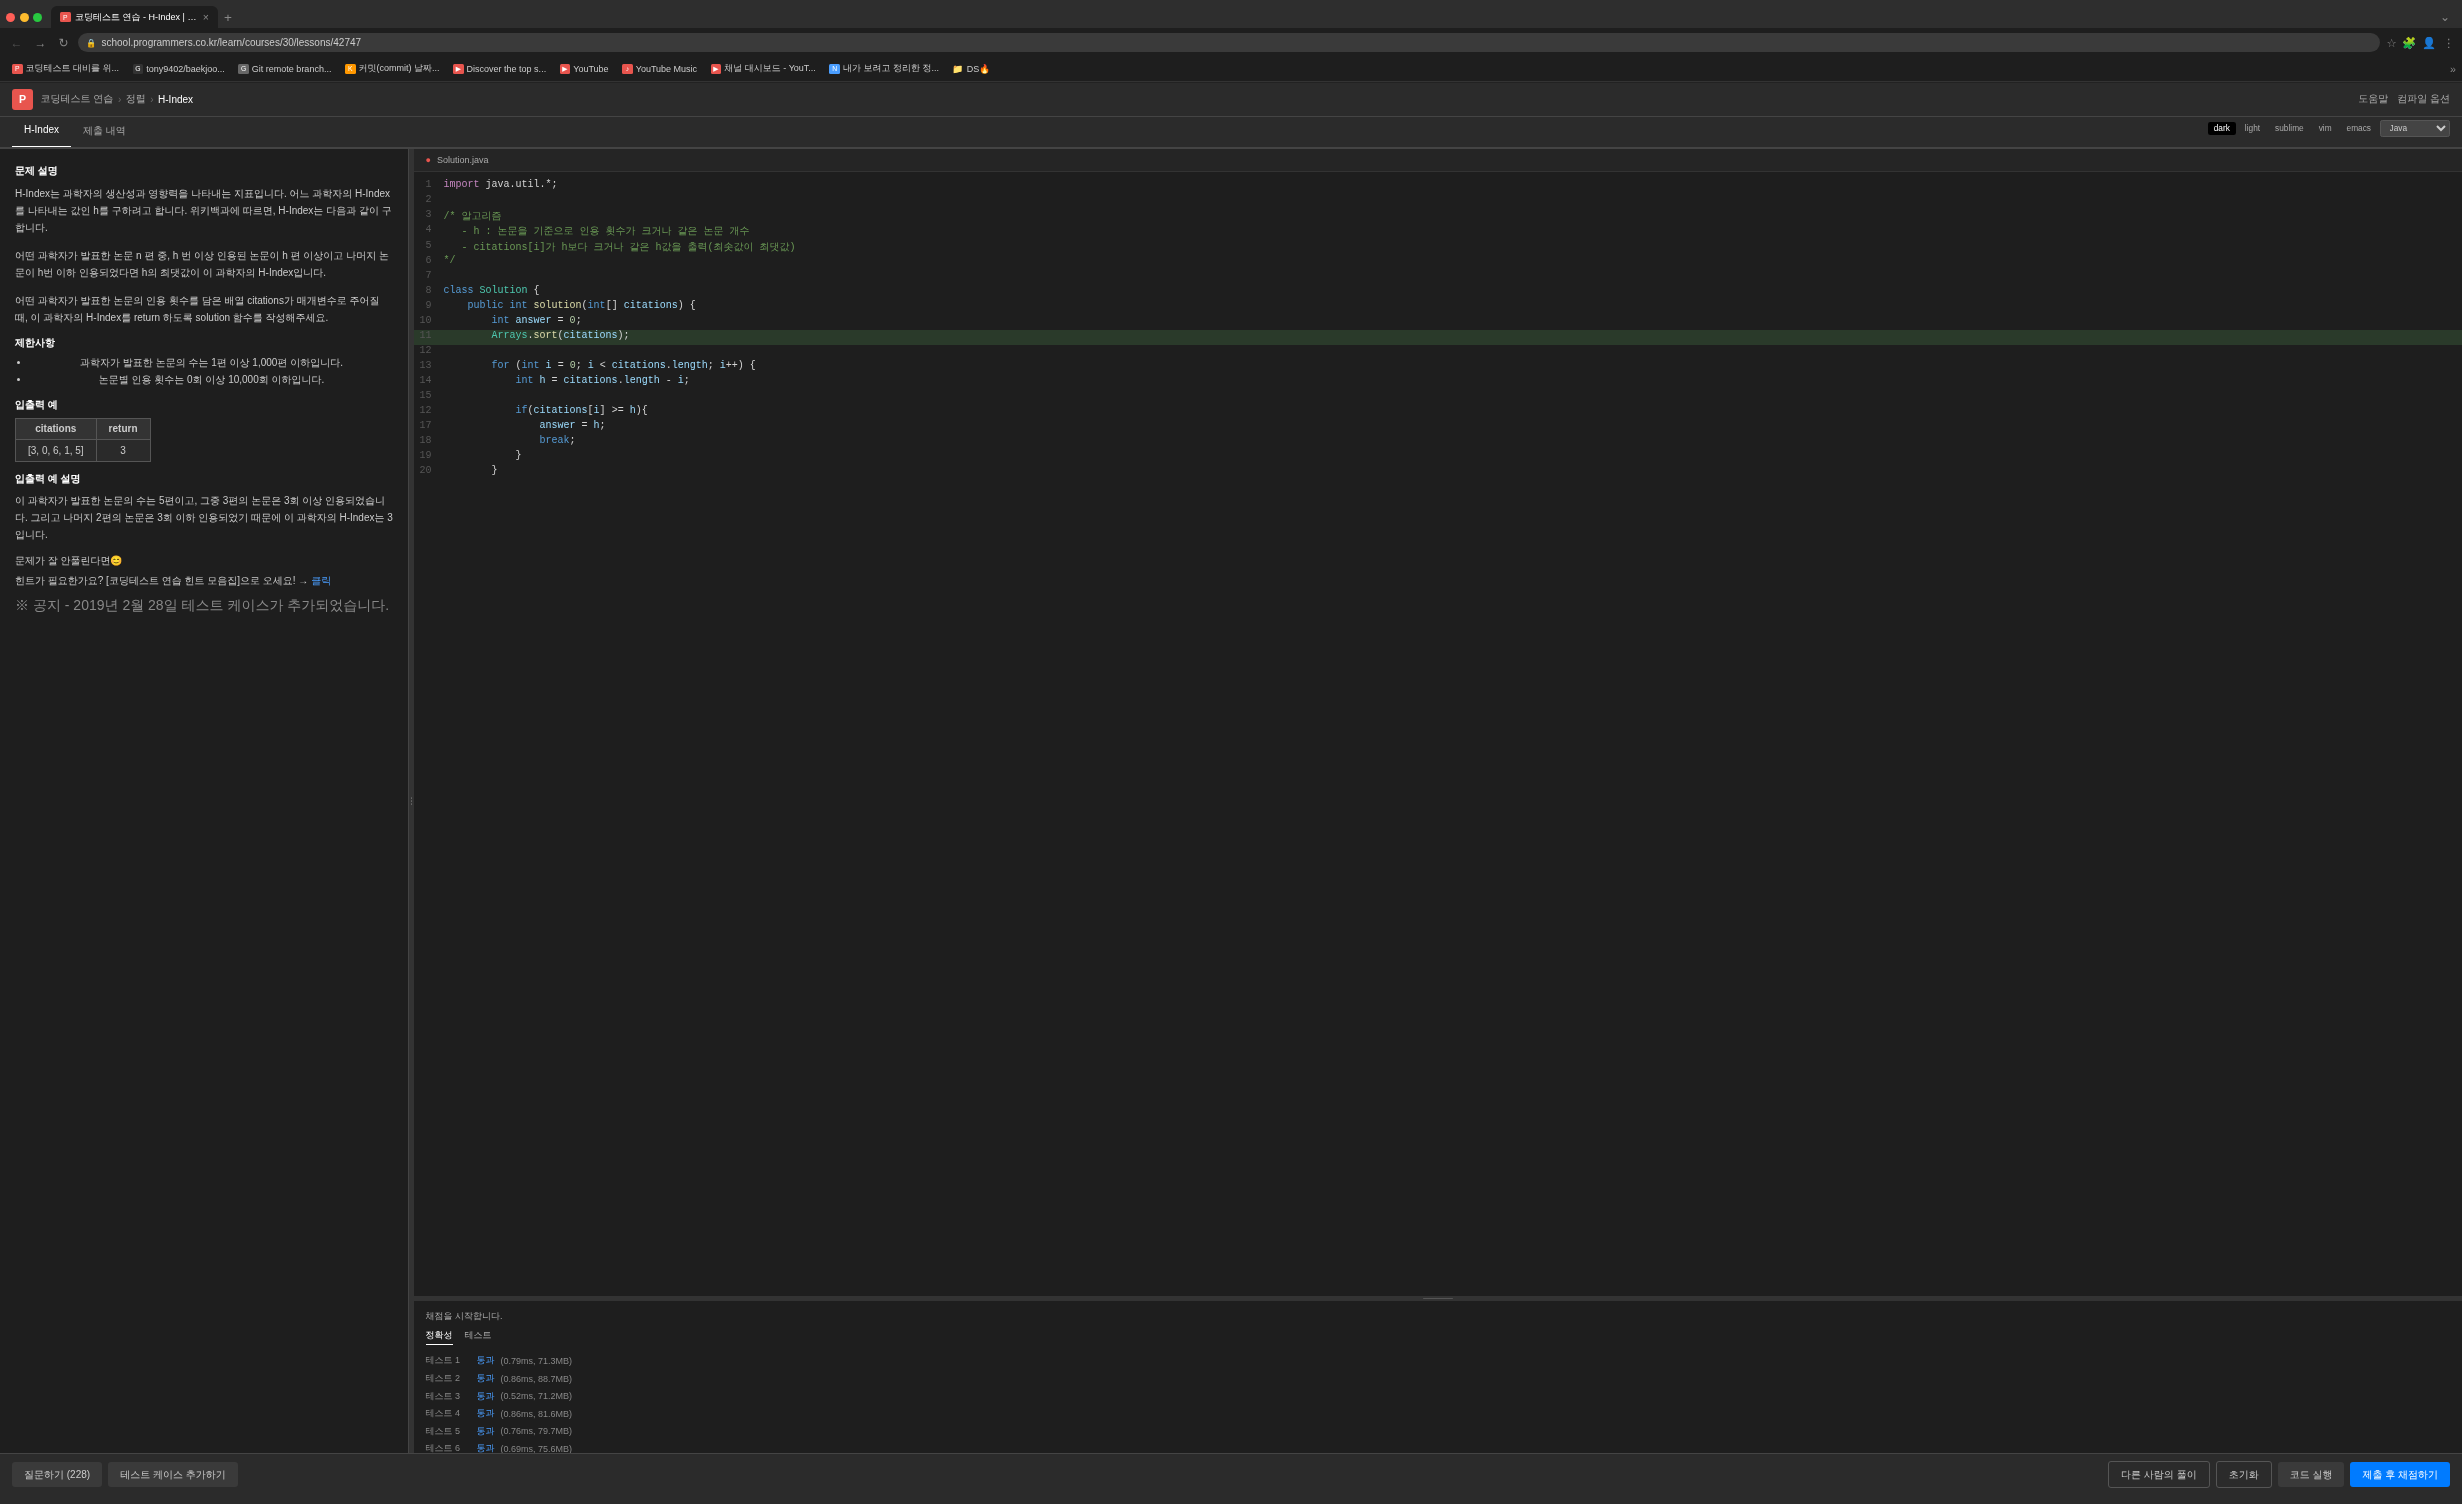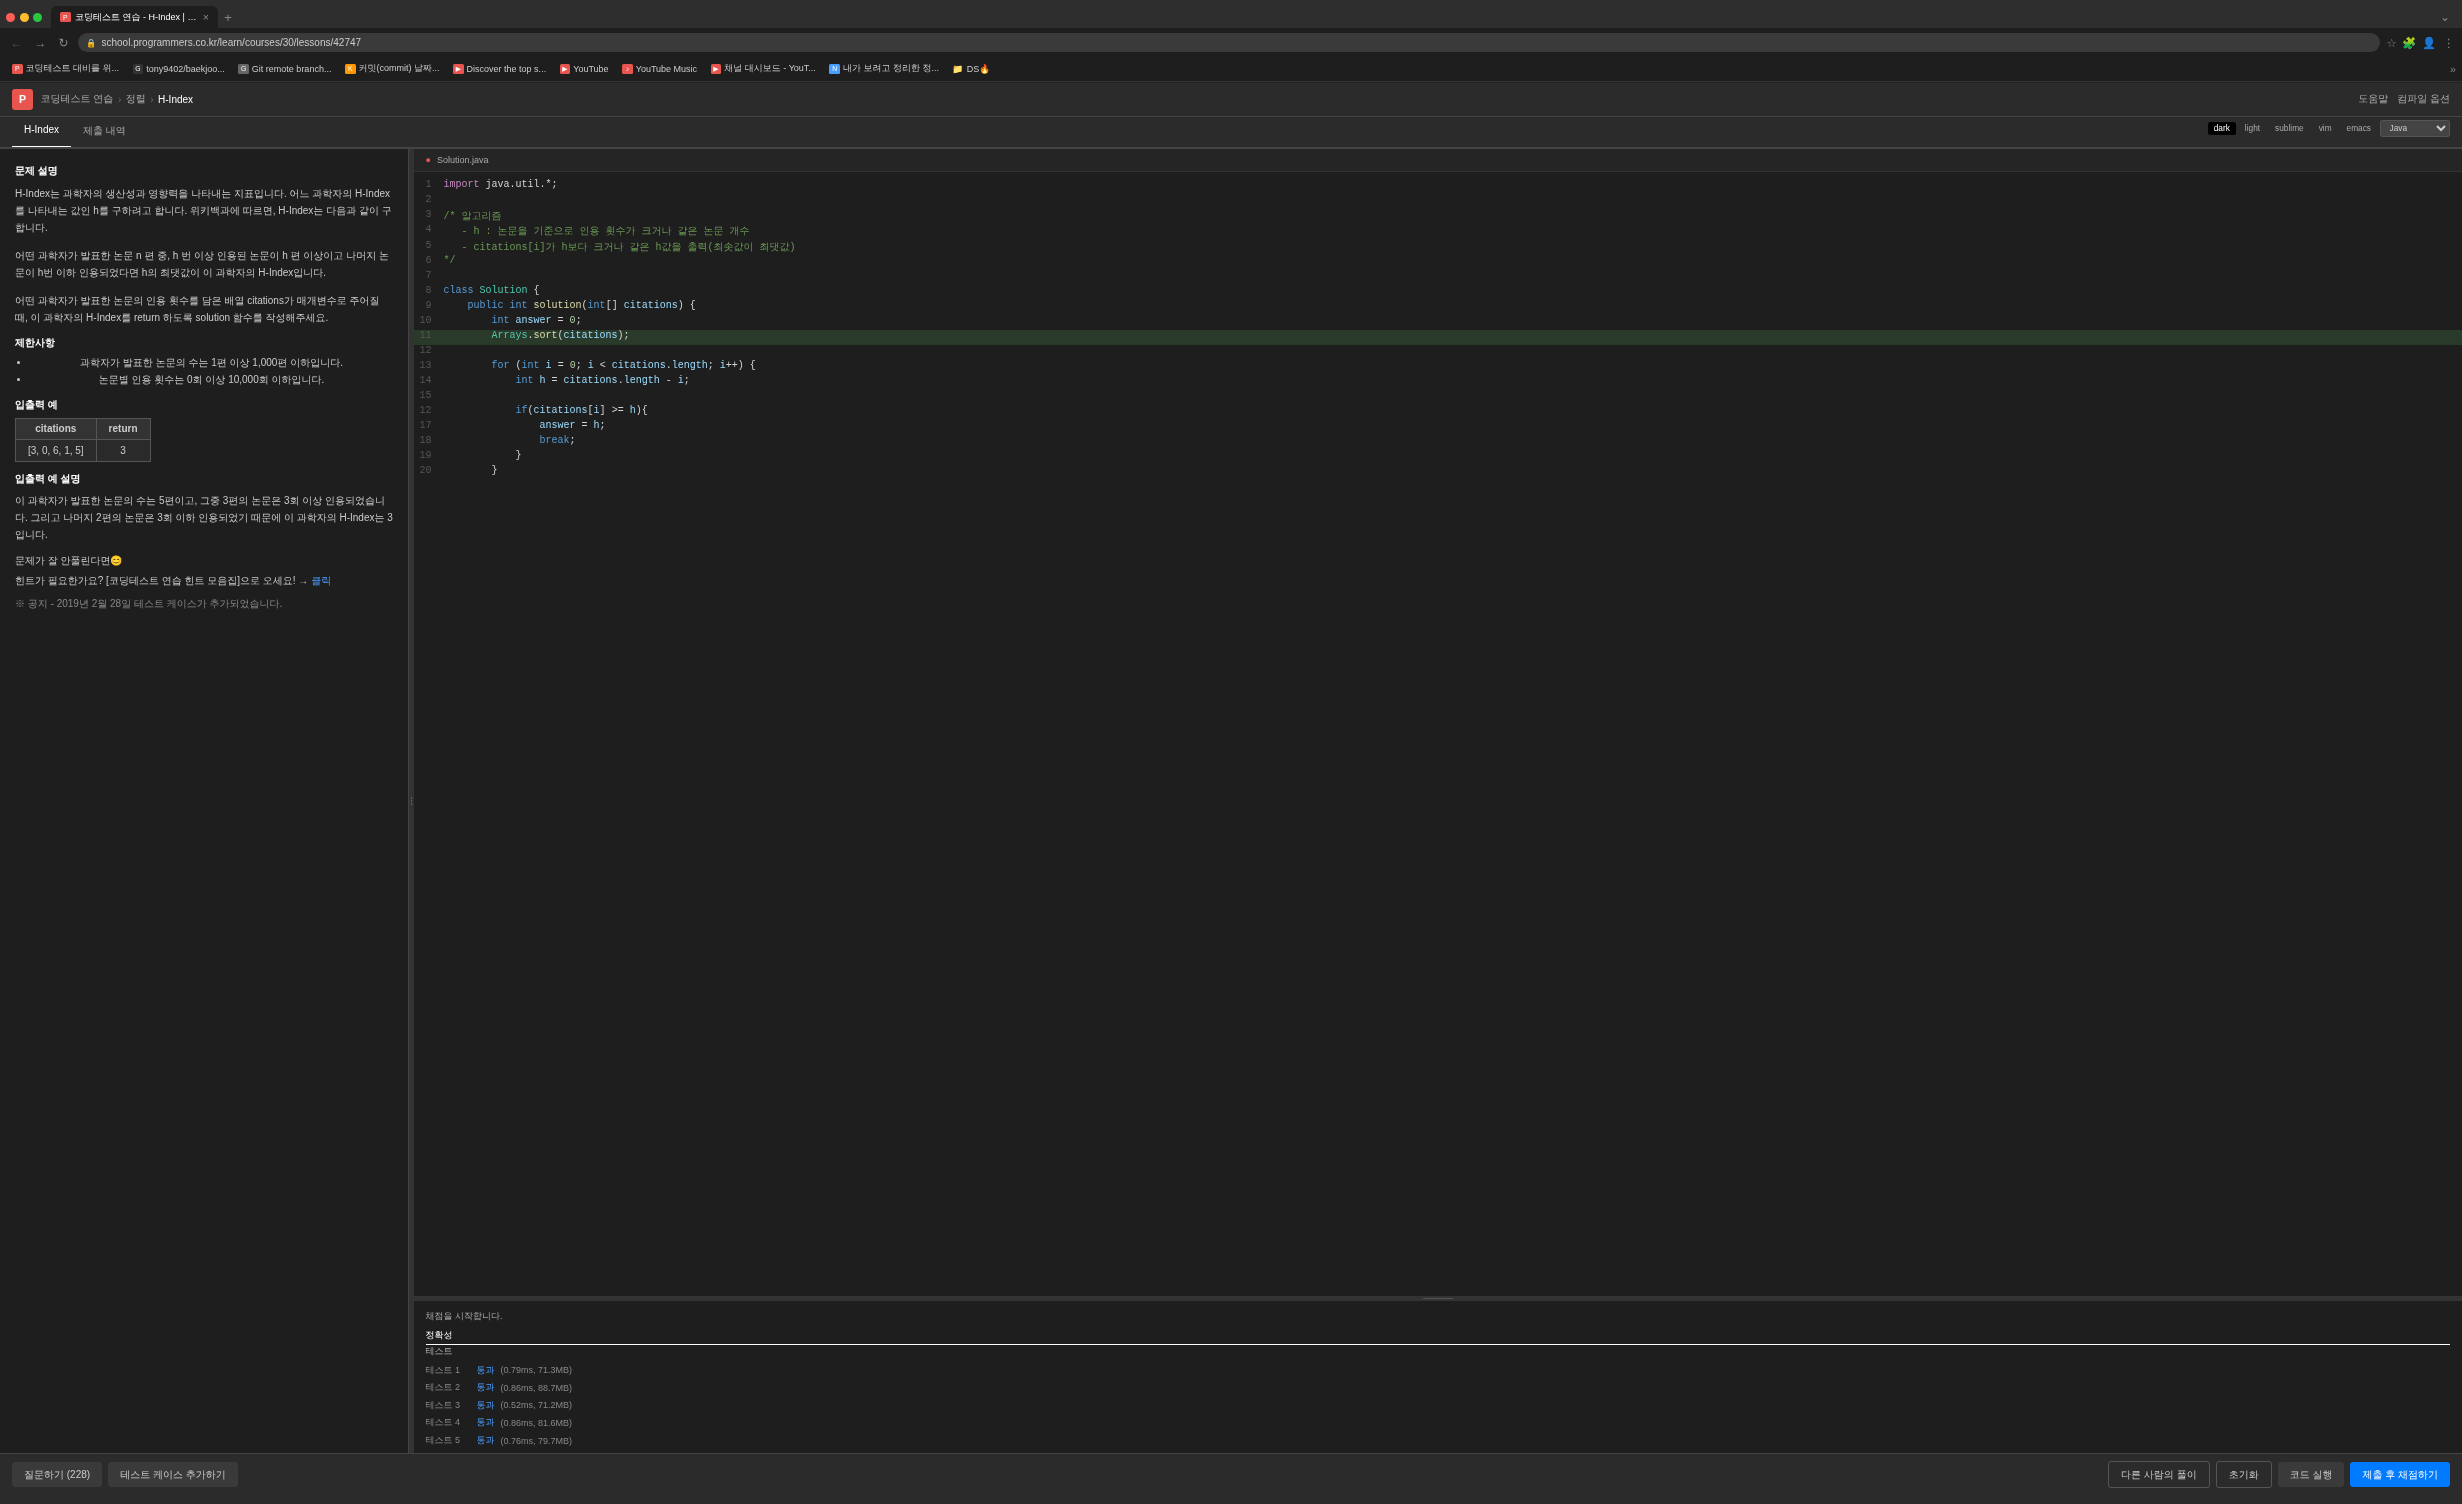--- a/index.html
+++ b/index.html
@@ -66,21 +66,21 @@
     .constraint-list { list-style: disc; padding-left: 15px; }
     .constraint-list li { font-size: 10px; color: #ccc; margin-bottom: 3px; text-align: center; }
     .example-title { font-size: 10px; font-weight: bold; color: #fff; margin: 10.6px 0 6px; }
     .example-table { border-collapse: collapse; font-size: 10px; }
     .example-table th { background: #333; color: #ccc; padding: 4.5px 12px; border: 0.8px solid #555; text-align: center; }
     .example-table td { background: #2a2a2a; color: #ccc; padding: 5px 12px; border: 0.8px solid #555; text-align: center; }
     .example-explain-title { font-size: 10px; font-weight: bold; color: #fff; margin: 10.6px 0 6px; }
     .problem-fun { font-size: 10px; color: #ccc; margin: 10.6px 0 6px; }
     .problem-hint { font-size: 10px; color: #ccc; margin-bottom: 6px; }
     .hint-link { color: #4a9eff; cursor: pointer; text-decoration: none; }
-    .problem-notice { font-size: 10px; color: #888; margin-top: 9px; }
+    .problem-notice { font-size: 14px; color: #888; margin-top: 9px; }
     .notice-star { color: #888; }
 
     
     .resizer { width: 4.5px; background: #333; cursor: col-resize; position: relative; display: flex; align-items: center; justify-content: center; }
     .resizer-handle { display: flex; flex-direction: column; gap: 1.5px; }
     .resizer-dot { width: 1.5px; height: 1.5px; background: #666; border-radius: 50%; }
 
     
     .editor-panel { flex: 1; display: flex; flex-direction: column; background: #1e1e1e; overflow: hidden; position: relative; }
     .editor-header { padding: 6px 12px; background: #252525; border-bottom: 0.8px solid #333; font-size: 9px; color: #aaa; display: flex; align-items: center; gap: 6px; }
@@ -101,21 +101,21 @@
     .var { color: #9cdcfe; }
     .cls { color: #4ec9b0; }
 
     
     .horizontal-resizer { height: 4.5px; background: #333; cursor: row-resize; display: flex; align-items: center; justify-content: center; }
     .hr-handle { width: 30px; height: 1.5px; background: #555; border-radius: 0.8px; }
 
     
     .results-panel { height: 152px; overflow-y: auto; background: #1e1e1e; padding: 9px 12px; }
     .results-label { font-size: 9px; color: #aaa; margin-bottom: 6px; }
-    .results-tabs { display: flex; margin-bottom: 1px; flex-direction: column; }
+    .results-tabs { display: flex; gap: 12px; margin-bottom: 7px; }
     .results-tab { font-size: 9px; color: #aaa; cursor: pointer; padding-bottom: 2.3px; }
     .results-tab.active { color: #fff; border-bottom: 0.8px solid #fff; }
     .test-result { display: flex; gap: 6px; font-size: 9px; padding: 2.3px 0; align-items: center; }
     .test-label { color: #888; width: 45px; }
     .test-pass { color: #4a9eff; }
     .test-detail { color: #888; }
 
     
     .bottom-bar { display: flex; align-items: center; padding: 7.6px 12px; background: #2b2b2b; border-top: 0.8px solid #444; gap: 6px; }
     .btn { padding: 5.3px 12px; border-radius: 3px; font-size: 10px; cursor: pointer; border: none; }

